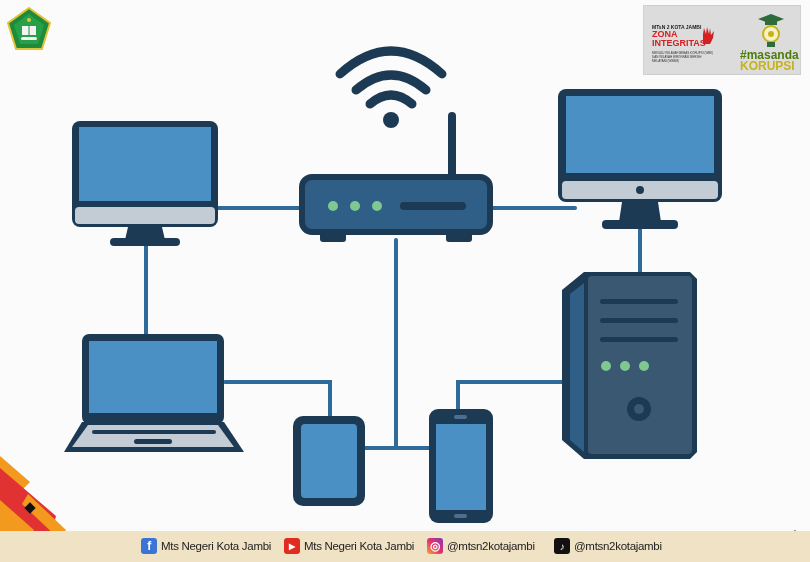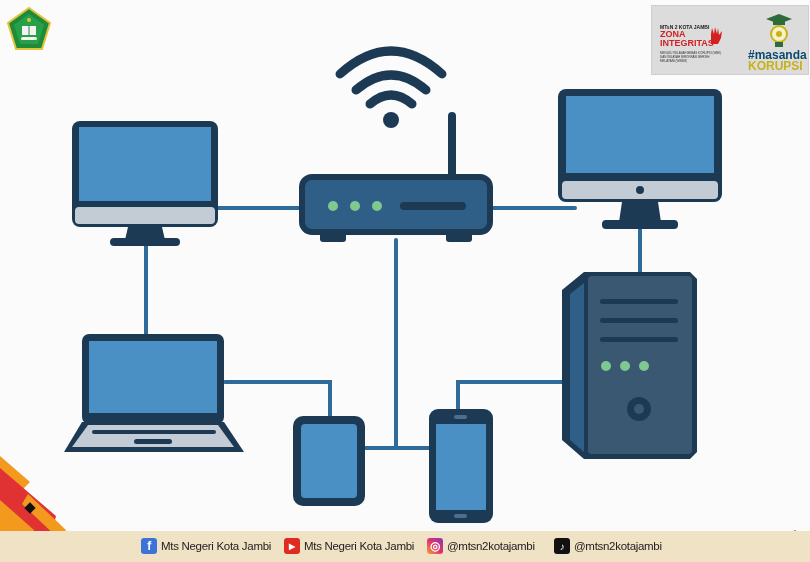--- a/index.html
+++ b/index.html
@@ -6,27 +6,27 @@
   html, body { width: 810px; height: 562px; overflow: hidden; background: #fbfbfb; }
   body { position: relative; font-family: "Liberation Sans", sans-serif; }
   .stage { position: absolute; left: 0; top: 0; width: 810px; height: 562px; }
   svg.diagram { position: absolute; left: 0; top: 0; }
 
   
   .logo { position: absolute; left: 6px; top: 6px; width: 46px; height: 46px; }
 
   
   .banner { position: absolute; left: 643px; top: 5px; width: 158px; height: 70px;
-            background: #dcdcdc; border: 1px solid #cfcfcf; margin-left: 8px; }
+            background: #dcdcdc; border: 1px solid #cfcfcf; }
   .banner .school { position: absolute; left: 8px; top: 18px; font-size: 5px; font-weight: bold; color: #222; }
   .banner .zona { position: absolute; left: 8px; top: 24px; font-size: 9px; font-weight: bold; color: #d32020; line-height: 9px; }
   .banner .tagline { position: absolute; left: 8px; top: 45px; font-size: 3px; color: #333; width: 64px; line-height: 4px; }
   .banner .hand { position: absolute; left: 56px; top: 20px; width: 16px; height: 18px; }
   .banner .bulb { position: absolute; left: 114px; top: 8px; width: 26px; height: 36px; }
-  .banner .hash1 { position: absolute; left: 96px; top: 44px; font-size: 12px; font-weight: bold; color: #0c4a6e; line-height: 11px; }
+  .banner .hash1 { position: absolute; left: 96px; top: 44px; font-size: 12px; font-weight: bold; color: #4d7c0f; line-height: 11px; }
   .banner .hash2 { position: absolute; left: 96px; top: 55px; font-size: 12px; font-weight: bold; color: #c7b21a; line-height: 11px; }
 
   
   .footer { position: absolute; left: 0; top: 531px; width: 810px; height: 31px; background: #f0e2c4; }
   .social { position: absolute; top: 538px; display: flex; align-items: center; gap: 4px; font-size: 11.5px; color: #222; letter-spacing: -0.3px; }
   .sicon { width: 16px; height: 16px; border-radius: 3px; display: inline-flex; align-items: center; justify-content: center; color: #fff; font-weight: bold; font-size: 12px; }
   .fb { background: #3b73d6; }
   .yt { background: #e02b20; }
   .ig { background: linear-gradient(45deg, #f6a431, #e1306c 50%, #833ab4); }
   .tt { background: #111; font-size: 10px; }

